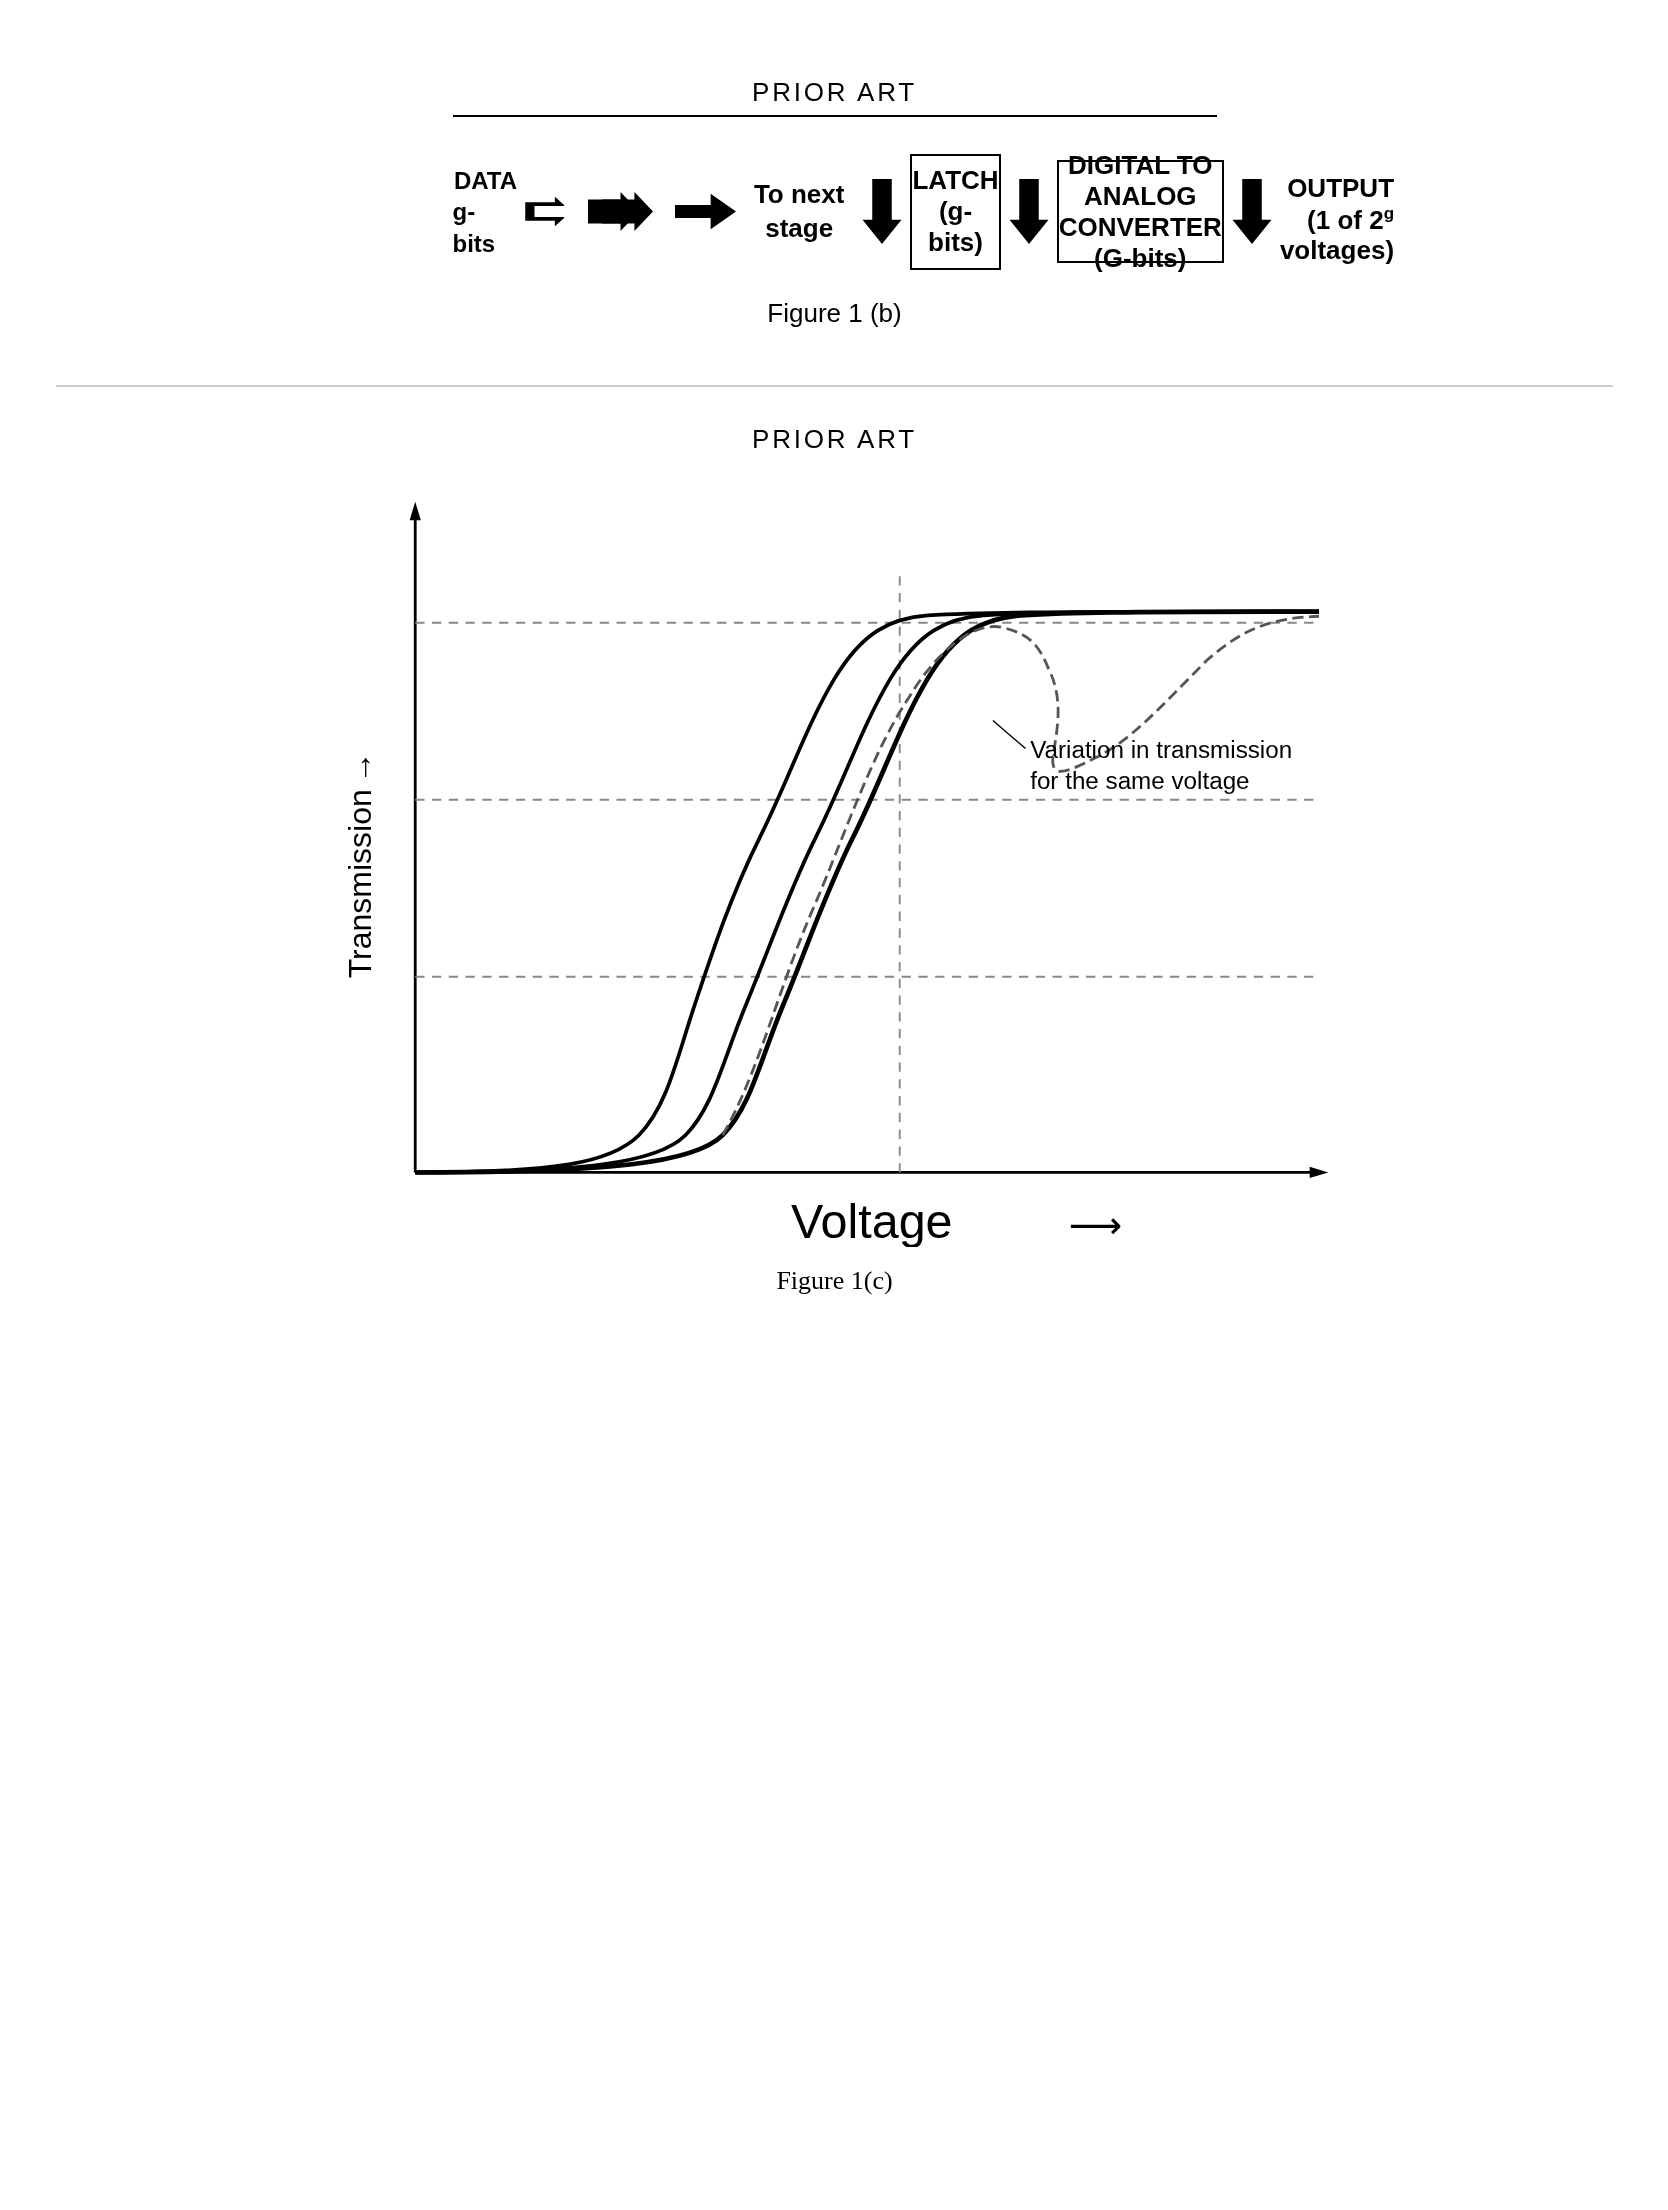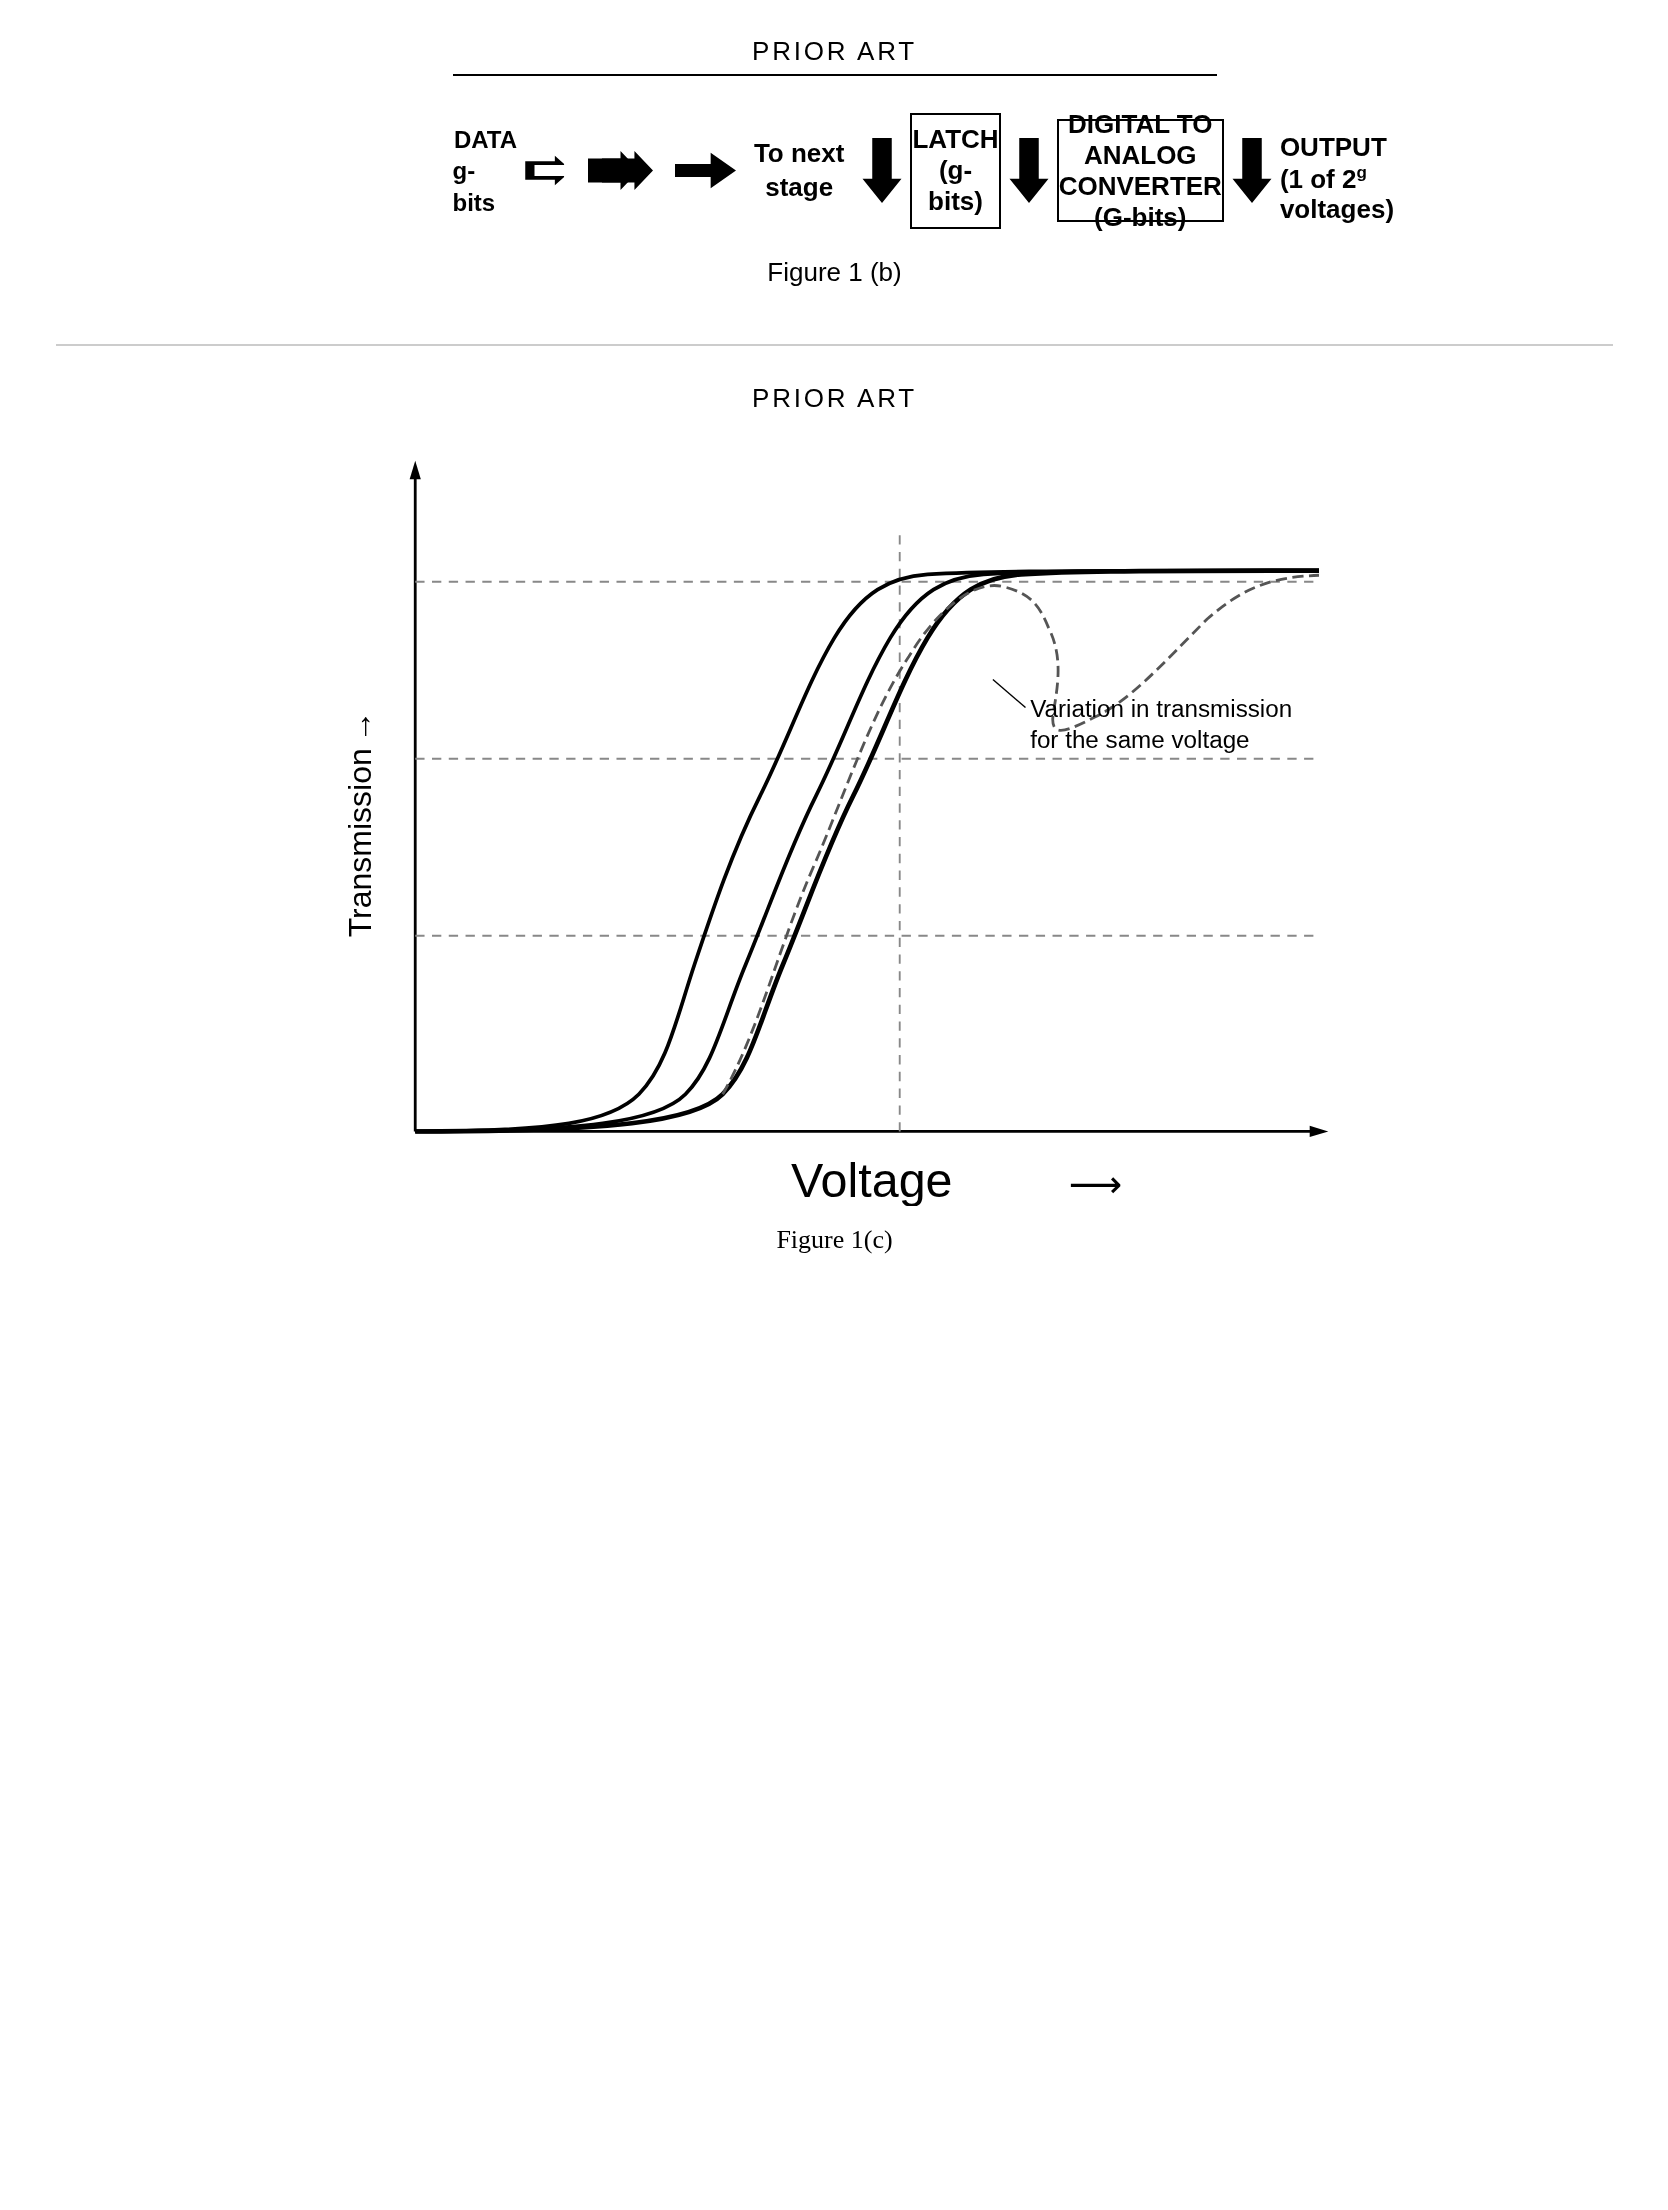--- a/index.html
+++ b/index.html
@@ -10,21 +10,21 @@
       min-height: 2210px;
     }
 
     .page {
       width: 1669px;
       min-height: 2210px;
       background: #fff;
       display: flex;
       flex-direction: column;
       align-items: center;
-      padding: 17px 56px;
+      padding: 58px 56px;
     }
 
     
     .diagram-section {
       width: 100%;
       display: flex;
       flex-direction: column;
       align-items: center;
       padding-top: 18.6px;
     }
@@ -131,21 +131,21 @@
       width: 410px;
       height: 103px;
       font-size: 26px;
     }
 
     .output-label {
       font-size: 26px;
       font-family: Arial, sans-serif;
       font-weight: bold;
       margin-top: 15px;
-      text-align: left;
+      text-align: right;
     }
 
     .output-label sup {
       font-size: 17px;
     }
 
     .figure-caption {
       font-size: 26px;
       font-family: Liberation Sans, sans-serif;
       margin-top: 28px;

